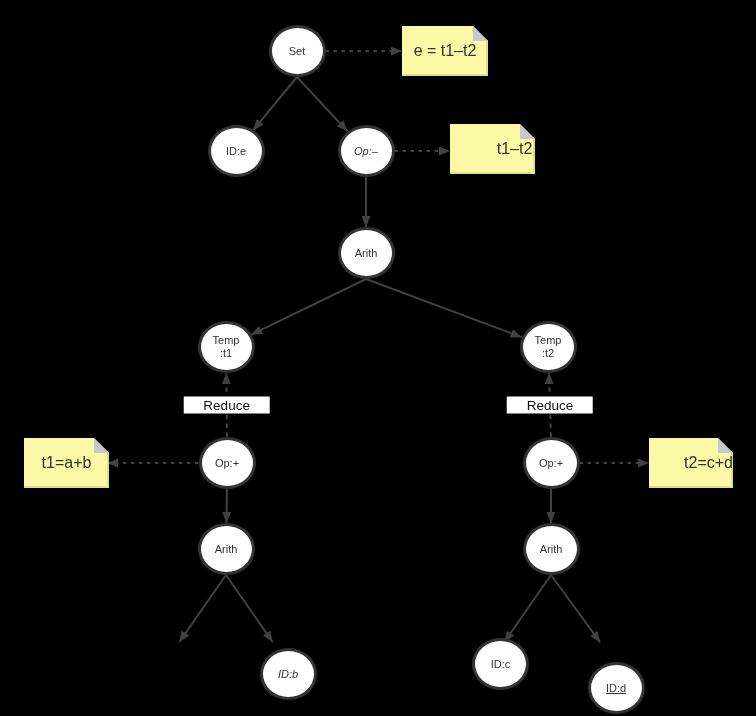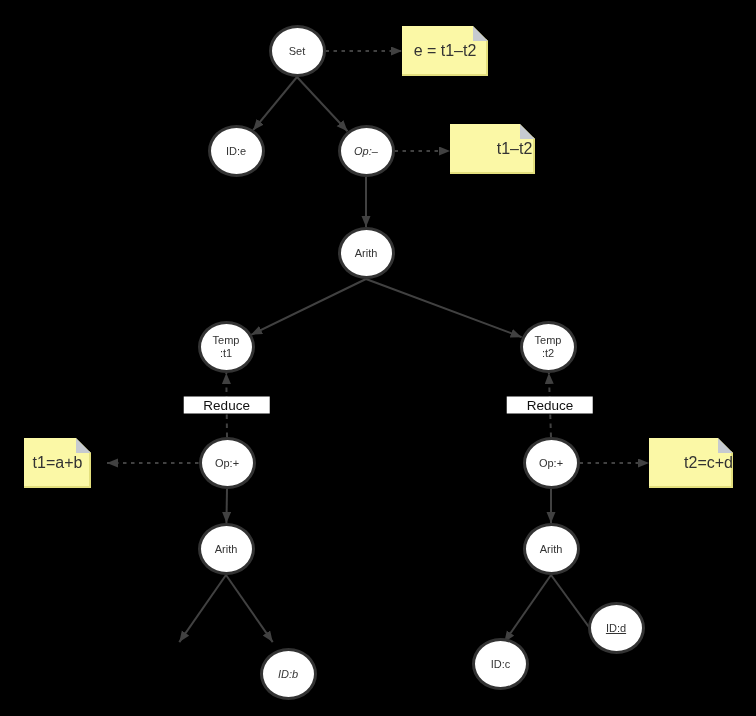--- a/index.html
+++ b/index.html
@@ -81,21 +81,21 @@
     <div class="reduce-label" style="left: 226.644px; top: 404.999px;">Reduce</div>
     <div class="reduce-label" style="left: 549.933px; top: 404.994px;">Reduce</div>
     <div class="note" style="left: 402px; top: 26px; width: 86px; height: 50px;">
       <span class="fold"></span>
       <span>e = t1–t2</span>
     </div>
     <div class="note" style="left: 450px; top: 124px; width: 85px; height: 50px; padding-left: 44px;">
       <span class="fold"></span>
       <span>t1–t2</span>
     </div>
-    <div class="note" style="left: 24px; top: 438px; width: 67px; height: 50px;">
+    <div class="note" style="left: 24px; top: 438px; width: 85px; height: 50px;">
       <span class="fold"></span>
       <span>t1=a+b</span>
     </div>
     <div class="note" style="left: 649px; top: 438px; width: 84px; height: 50px; justify-content: flex-end;">
       <span class="fold"></span>
       <span>t2=c+d</span>
     </div>
     <div class="node" style="left: 268.5px; top: 25px; width: 57px; height: 52px;"><span>Set</span></div>
     <div class="node" style="left: 207.5px; top: 125px; width: 57px; height: 52px;"><span>ID:e</span></div>
     <div class="node" style="left: 337.5px; top: 125px; width: 57px; height: 52px; font-style: italic;"><span>Op:–</span></div>
@@ -103,14 +103,14 @@
     <div class="node" style="left: 197.5px; top: 321px; width: 57px; height: 52px;"><span>Temp
 :t1</span></div>
     <div class="node" style="left: 519.5px; top: 321px; width: 57px; height: 52px;"><span>Temp
 :t2</span></div>
     <div class="node" style="left: 198.5px; top: 437px; width: 57px; height: 52px;"><span>Op:+</span></div>
     <div class="node" style="left: 522.5px; top: 437px; width: 57px; height: 52px;"><span>Op:+</span></div>
     <div class="node" style="left: 197.5px; top: 523px; width: 57px; height: 52px;"><span>Arith</span></div>
     <div class="node" style="left: 522.5px; top: 523px; width: 57px; height: 52px;"><span>Arith</span></div>
     <div class="node" style="left: 259.5px; top: 648px; width: 57px; height: 52px; font-style: italic;"><span>ID:b</span></div>
     <div class="node" style="left: 472px; top: 638px; width: 57px; height: 52px;"><span>ID:c</span></div>
-    <div class="node" style="left: 587.5px; top: 602px; width: 57px; height: 52px; text-decoration: underline;"><span>ID:d</span></div>
+    <div class="node" style="left: 587.5px; top: 662px; width: 57px; height: 52px; text-decoration: underline;"><span>ID:d</span></div>
   </div>
 
 </body></html>

